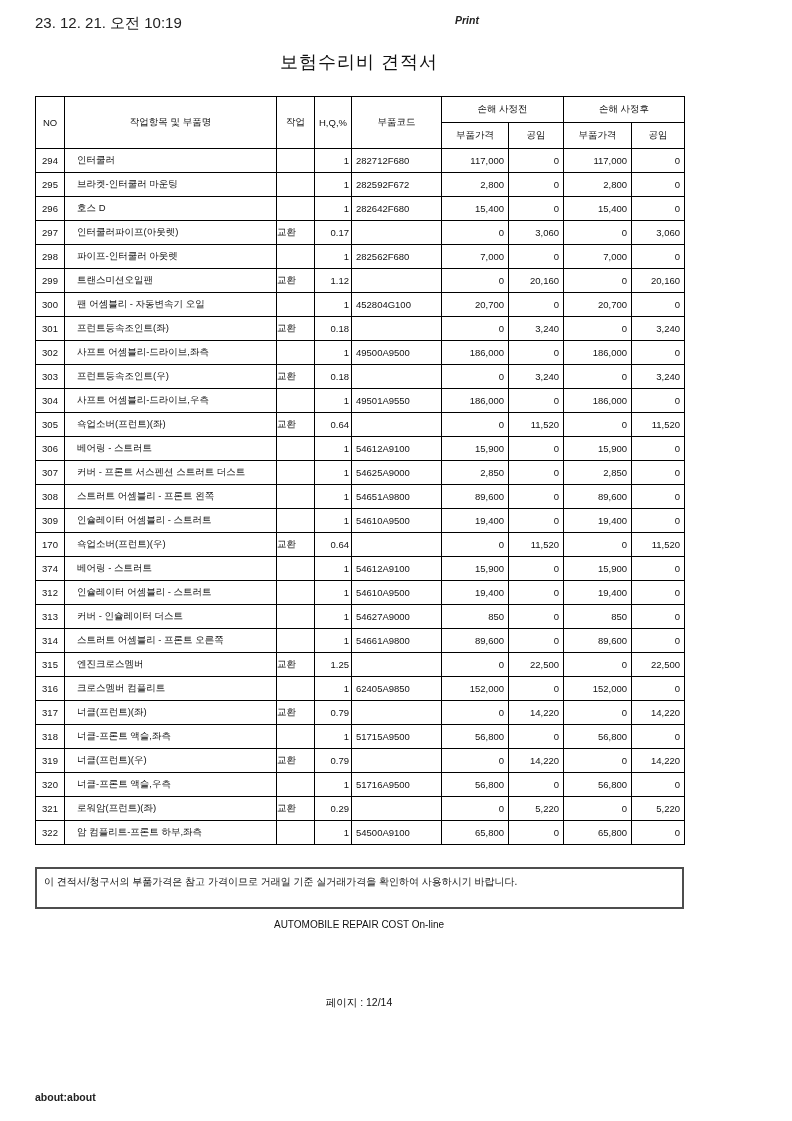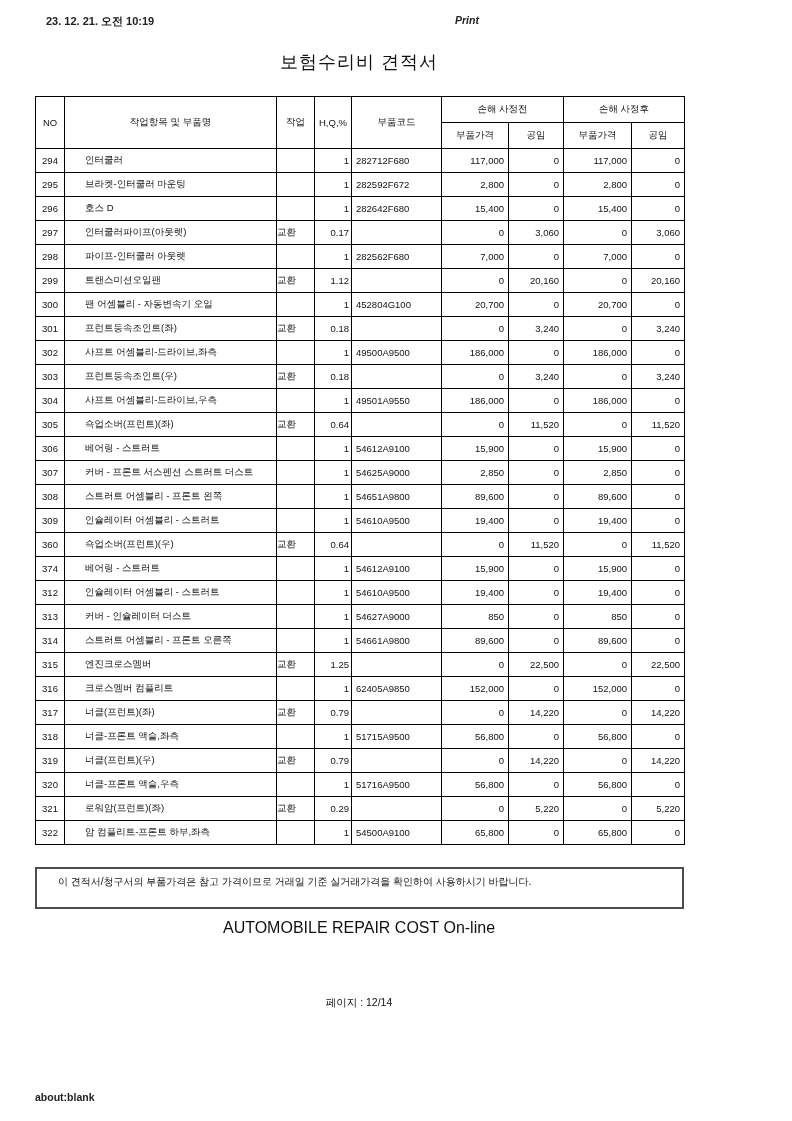--- a/index.html
+++ b/index.html
@@ -2,46 +2,46 @@
 <html><head>
 <meta charset="utf-8">
 <style>
   * { margin:0; padding:0; box-sizing:border-box; }
   html,body { background:#fff; }
   body {
     width:792px; height:1121px; position:relative;
     font-family:"Liberation Sans","DejaVu Sans",sans-serif;
     color:#1a1a1a;
   }
-  .print-date { position:absolute; left:35px; top:14px; font-size:11px; font-weight:bold; color:#222;margin-left:11px; }
+  .print-date { position:absolute; left:35px; top:14px; font-size:15px; font-weight:normal; color:#222; }
   .print-title { position:absolute; left:455px; top:14px; font-size:10.5px; font-weight:bold; color:#222;font-style:italic; }
   .doc-title { position:absolute; left:35px; top:50px; width:648px; text-align:center; font-size:18px; letter-spacing:1px; color:#111; }
 
   table.est {
     position:absolute; left:35px; top:96px;
     width:649px; border-collapse:collapse; table-layout:fixed;
     font-size:9.5px; color:#111;
   }
   table.est th, table.est td {
     border:1px solid #000; overflow:hidden; white-space:nowrap;
   }
   table.est thead th { font-weight:normal; text-align:center; height:26px; font-size:9.5px;margin-top:10px; }
   table.est tbody td { height:24px; }
   td.c-no { text-align:center; }
-  td.c-item { text-align:left; padding-left:20px; }
+  td.c-item { text-align:left; padding-left:12px; }
   td.c-work { text-align:left; }
   td.c-hq { text-align:right; padding-right:2px; }
   td.c-code { text-align:left; padding-left:4px; }
   td.c-money { text-align:right; padding-right:4px; }
 
   .note-box {
     position:absolute; left:35px; top:867px; width:649px; height:42px;
-    border:2px solid #4d4d4d; padding:6px 21px; font-size:10px; color:#111;
+    border:2px solid #4d4d4d; padding:6px 7px; font-size:10px; color:#111;
   }
-  .footer-line1 { position:absolute; left:35px; top:919px; width:648px; text-align:center; font-size:16px; color:#111; }
+  .footer-line1 { position:absolute; left:35px; top:919px; width:648px; text-align:center; font-size:10px; color:#111; }
   .footer-line2 { position:absolute; left:35px; top:996px; width:648px; text-align:center; font-size:10.5px; color:#111; }
   .pf-url { position:absolute; left:35px; top:1091px; font-size:10.5px; font-weight:bold; color:#222; }
   .pf-page { position:absolute; right:33px; top:1091px; font-size:16px; font-weight:bold; color:#222;margin-top:31px; }
 </style>
 </head>
 <body>
 
 <div class="print-date">23. 12. 21. 오전 10:19</div>
 <div class="print-title">Print</div>
 
@@ -247,21 +247,21 @@
     <td class="c-item">인슐레이터 어셈블리 - 스트러트</td>
     <td class="c-work"></td>
     <td class="c-hq">1</td>
     <td class="c-code">54610A9500</td>
     <td class="c-money">19,400</td>
     <td class="c-money">0</td>
     <td class="c-money">19,400</td>
     <td class="c-money">0</td>
   </tr>
       <tr>
-    <td class="c-no">360</td>
+    <td class="c-no">170</td>
     <td class="c-item">쇽업소버(프런트)(우)</td>
     <td class="c-work">교환</td>
     <td class="c-hq">0.64</td>
     <td class="c-code"></td>
     <td class="c-money">0</td>
     <td class="c-money">11,520</td>
     <td class="c-money">0</td>
     <td class="c-money">11,520</td>
   </tr>
       <tr>
@@ -399,14 +399,14 @@
     </tbody>
 </table>
 
 <div class="note-box">
   <span>이 견적서/청구서의 부품가격은 참고 가격이므로 거래일 기준 실거래가격을 확인하여 사용하시기 바랍니다.</span>
 </div>
 
 <div class="footer-line1">AUTOMOBILE REPAIR COST On-line</div>
 <div class="footer-line2">페이지 : 12/14</div>
 
-<div class="pf-url">about:blank</div>
+<div class="pf-url">about:about</div>
 <div class="pf-page">12/14</div>
 
 </body></html>

